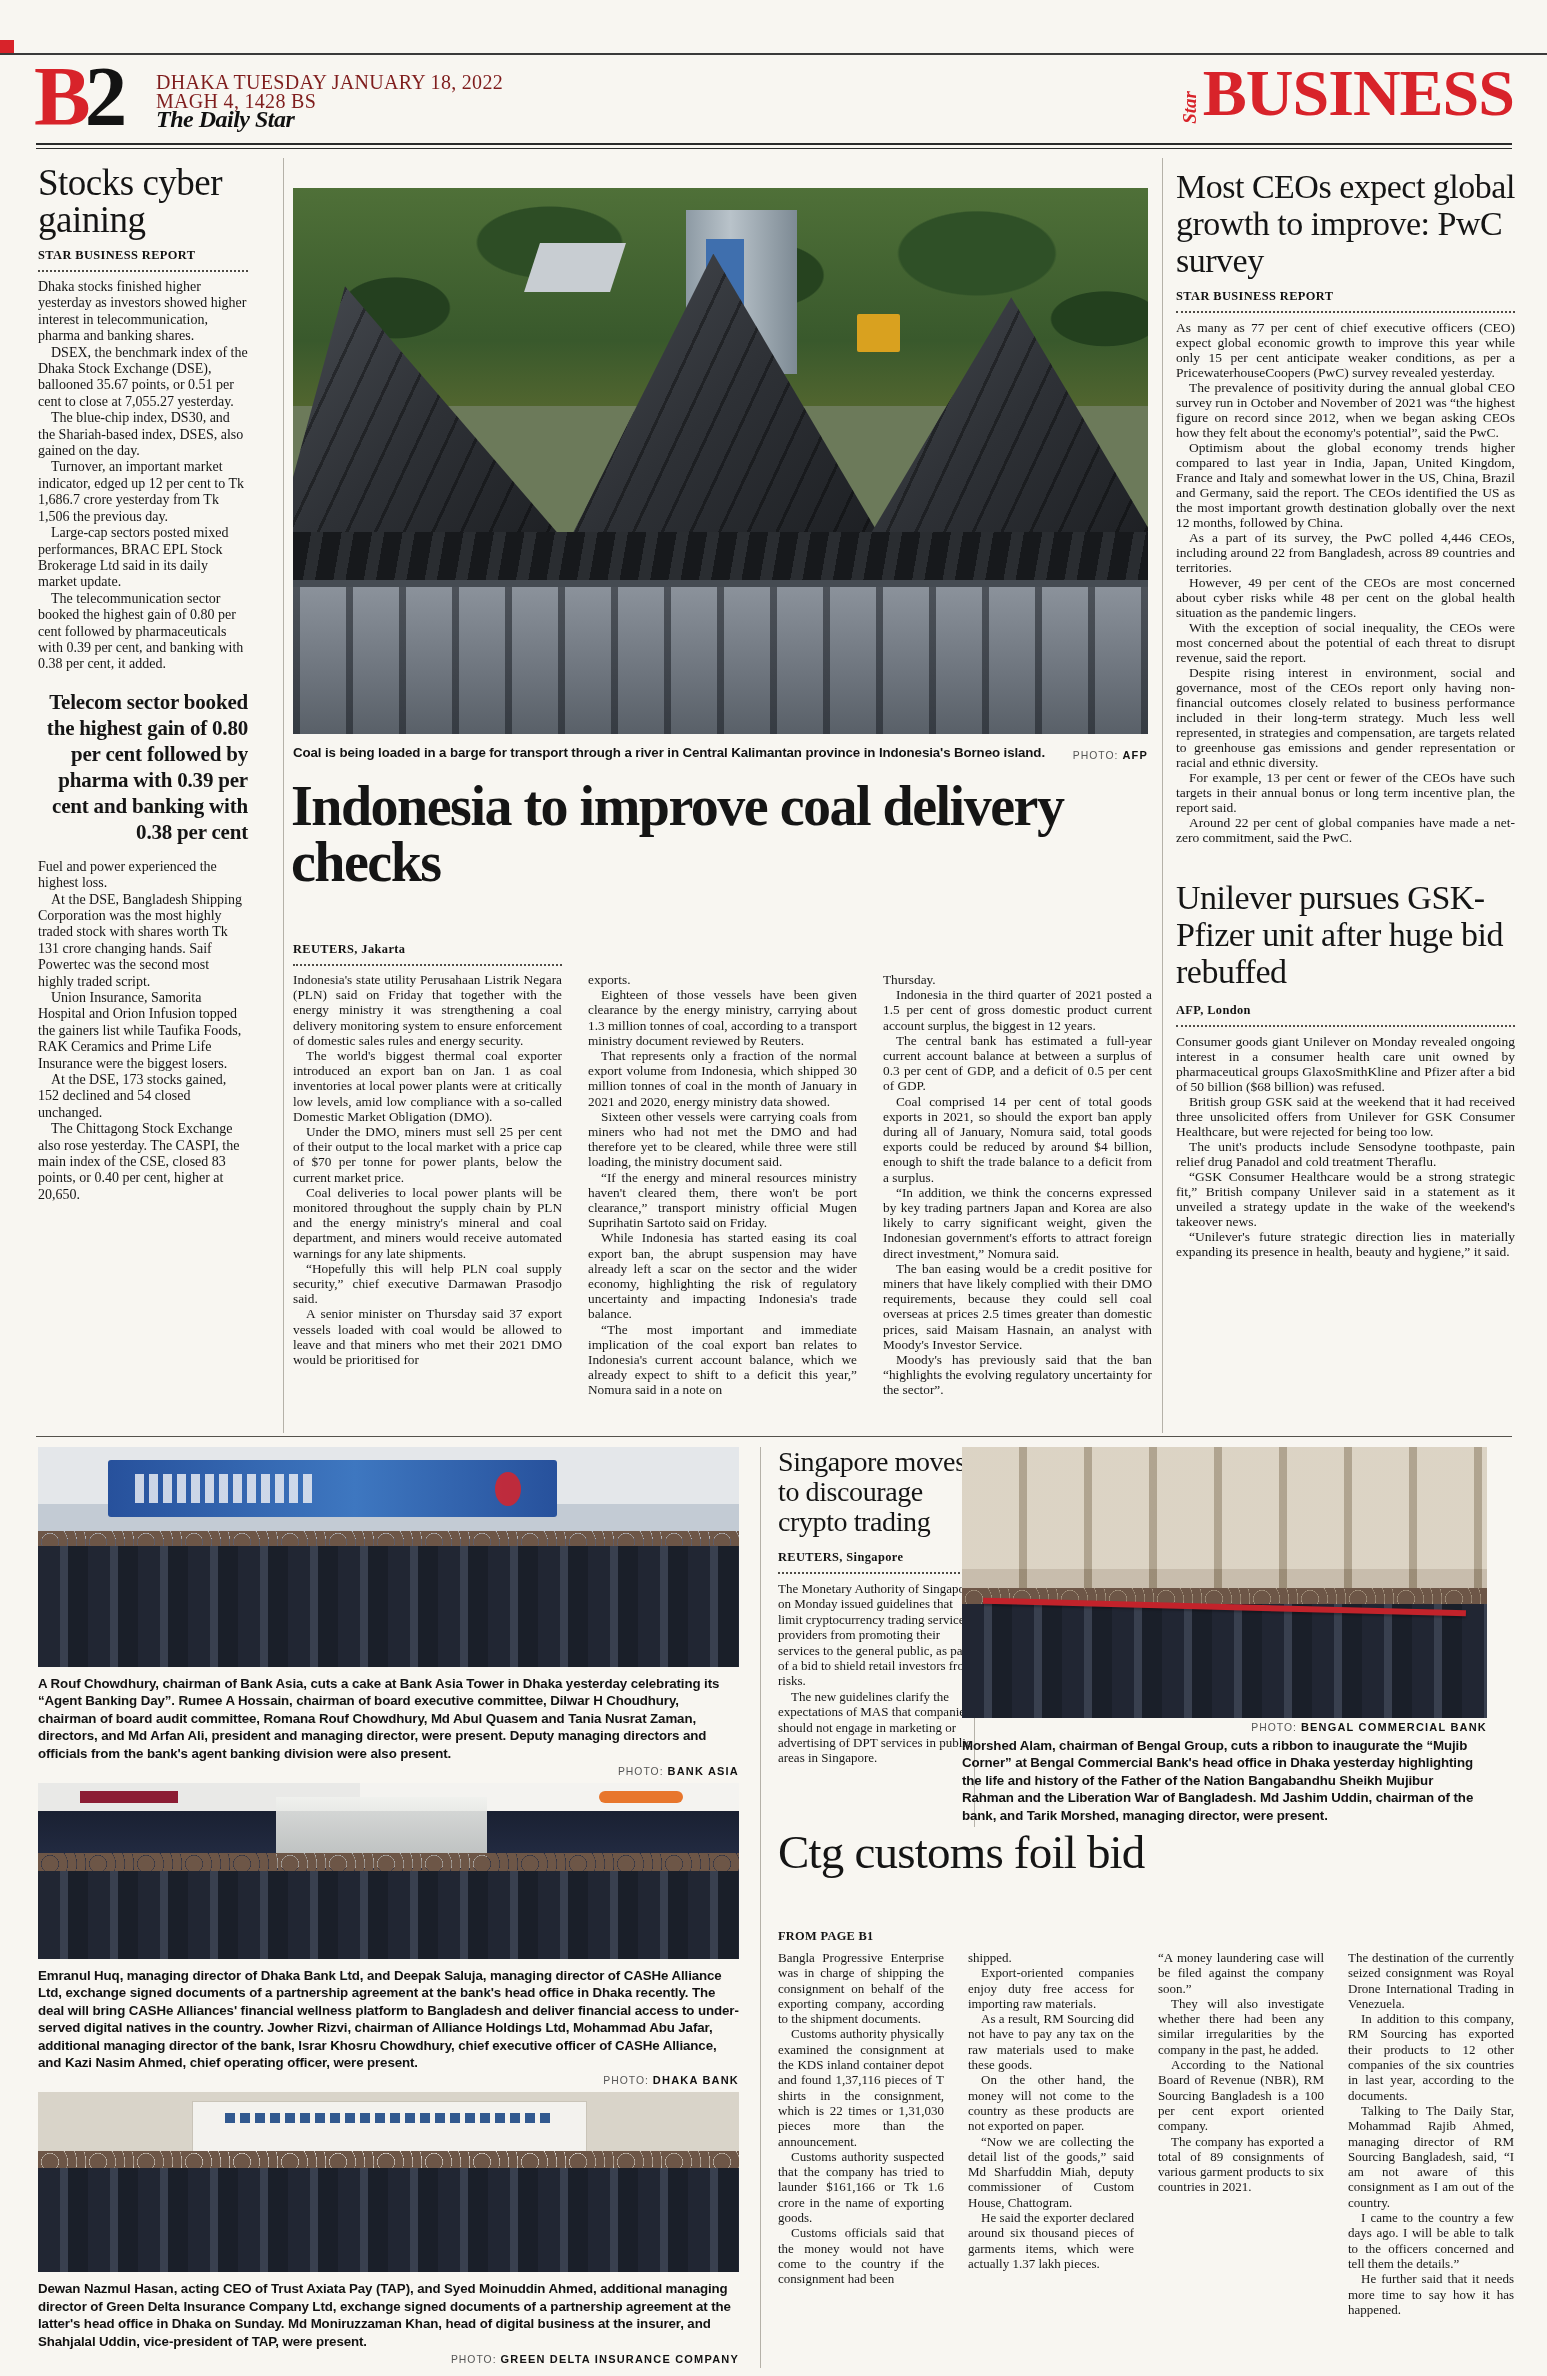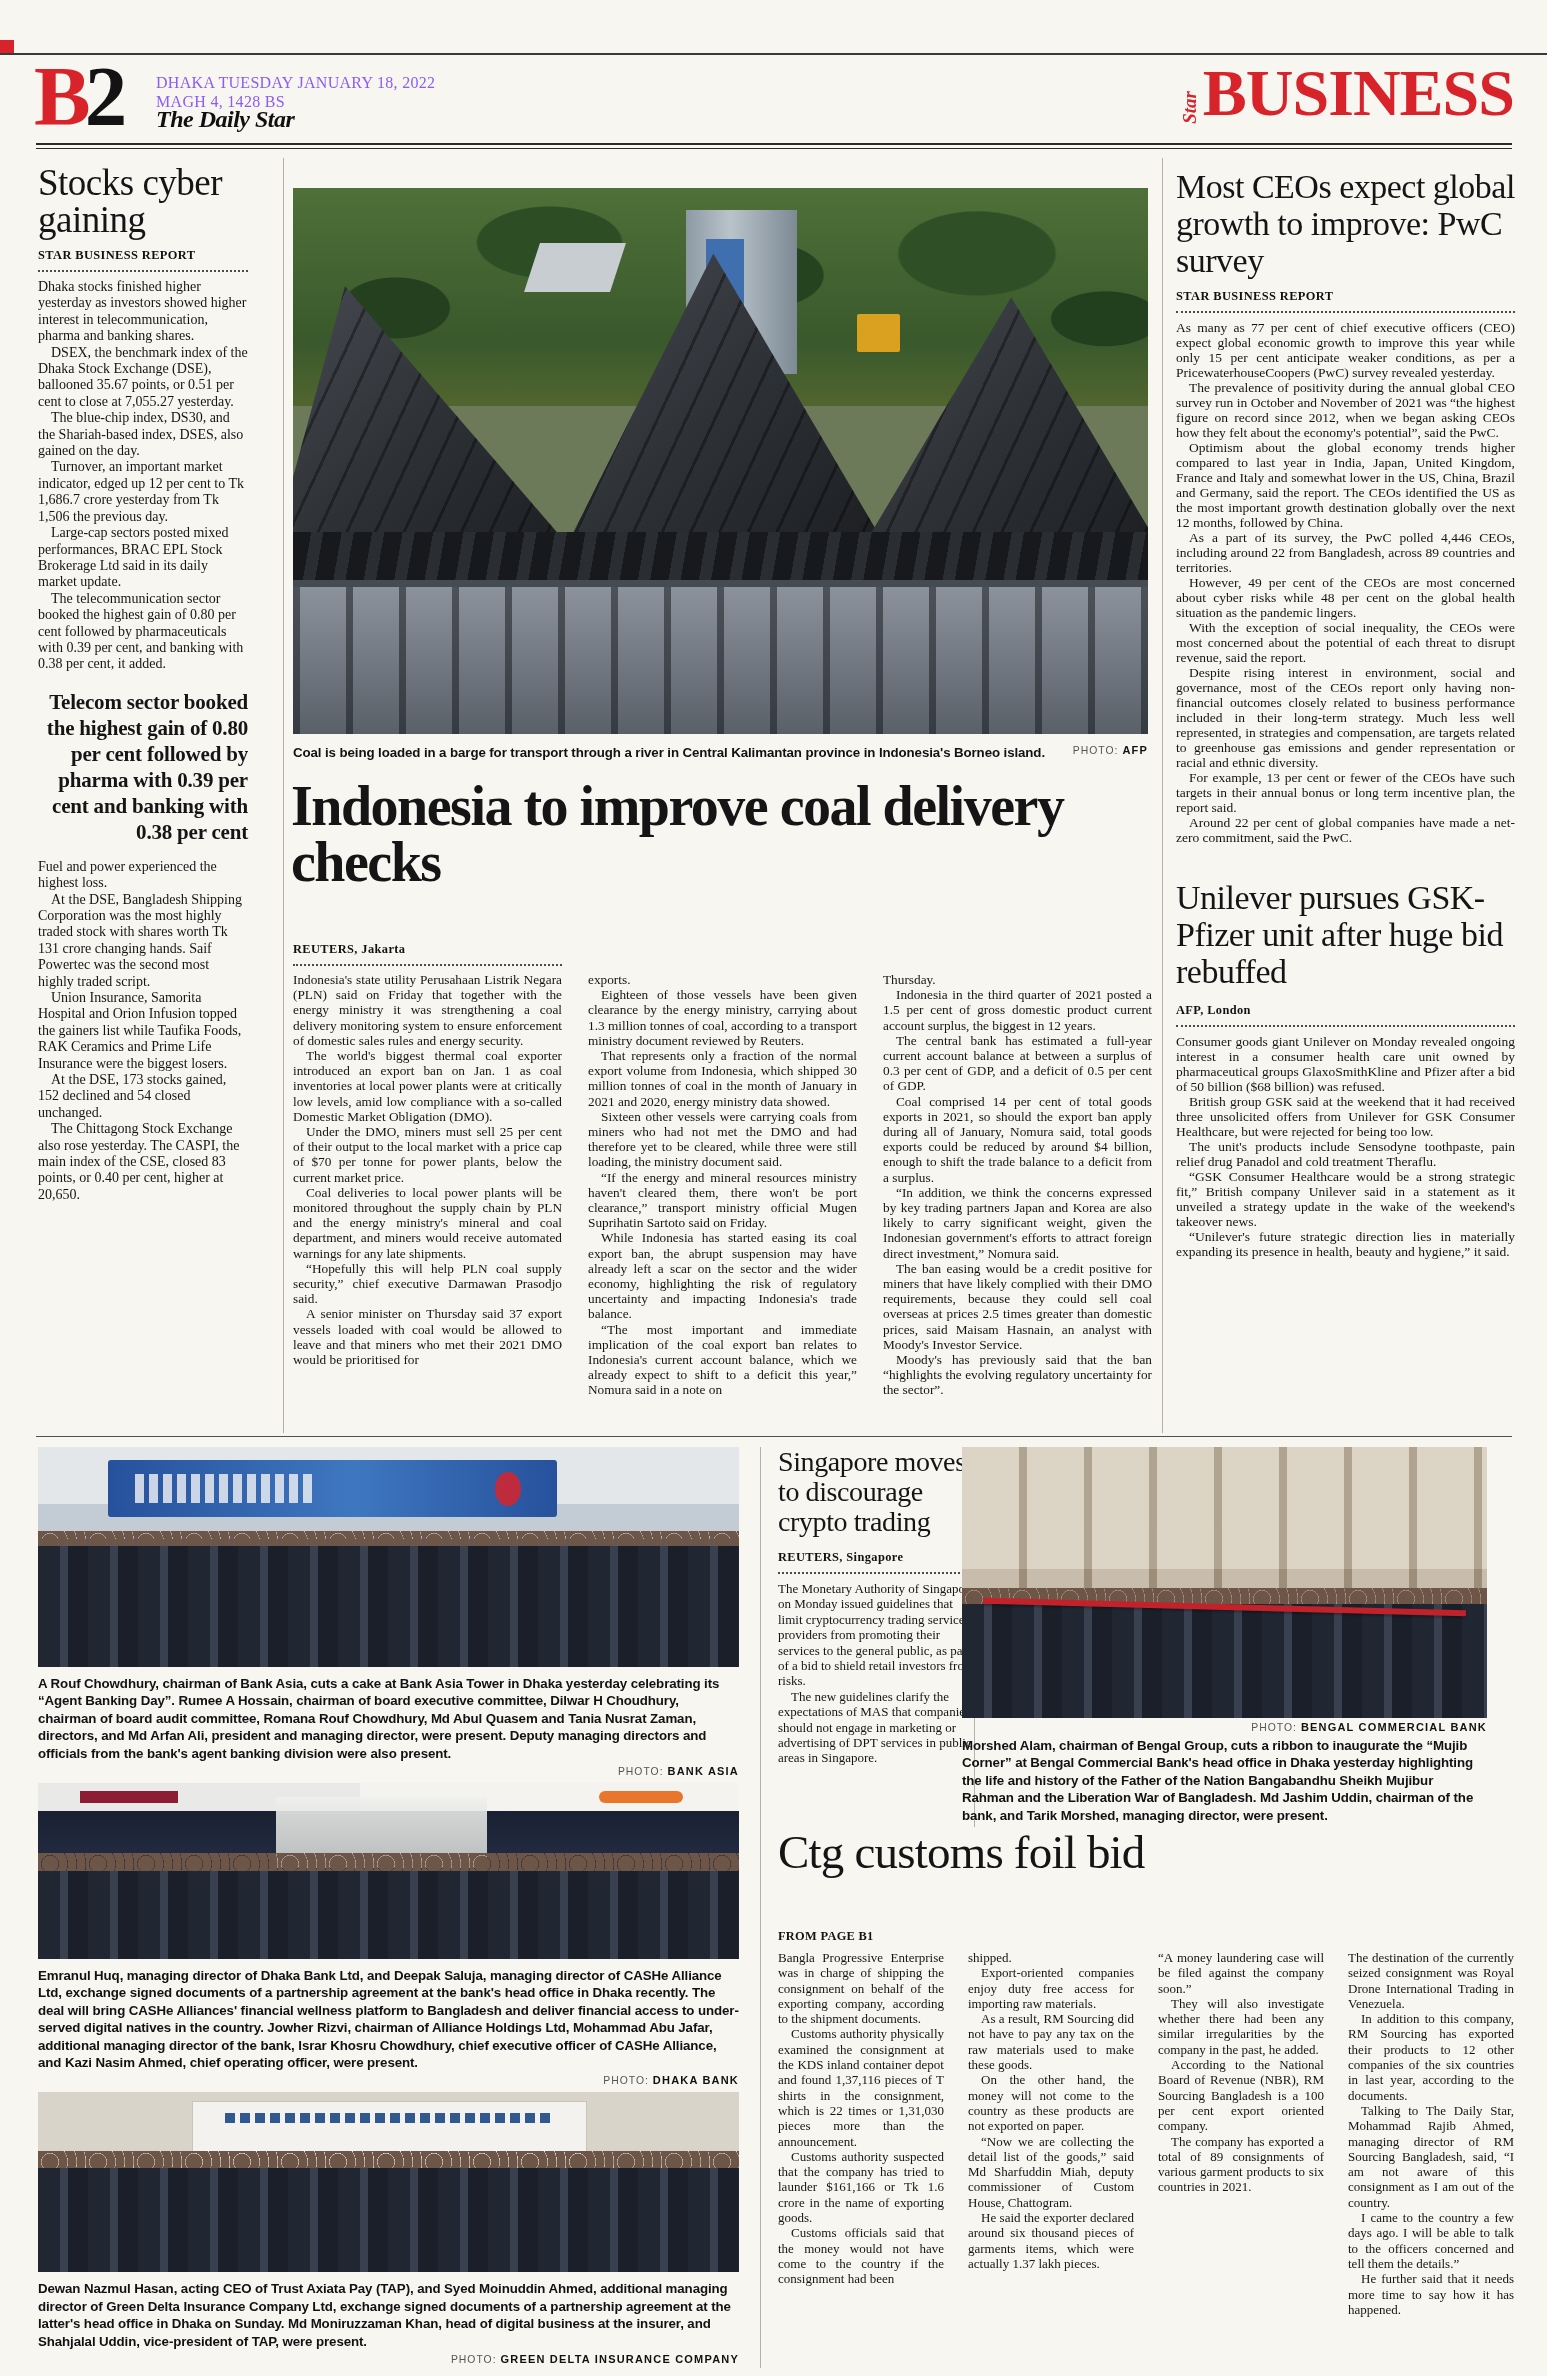--- a/index.html
+++ b/index.html
@@ -5,21 +5,21 @@
   html,body{margin:0;padding:0;background:#e8e6e0;}
   .page{position:relative;width:1547px;height:2376px;background:#f8f6f1;margin:0 auto;
         font-family:"Liberation Serif",serif;color:#151515;overflow:hidden;}
   .abs{position:absolute;}
   
   .corner-mark{left:0;top:40px;width:14px;height:13px;background:#d8232a;}
   .rule-top{left:0;top:53px;width:1547px;height:2px;background:#3a3a3a;}
   .b2{left:34px;top:57px;font-size:85px;line-height:79px;font-weight:bold;letter-spacing:-6px;}
   .b2 .b{color:#d8232a;}
   .b2 .two{color:#131313;}
-  .dateblock{left:156px;top:73px;font-size:16px;line-height:19px;font-weight:500;letter-spacing:0.3px;color:#8b5cf6;}
+  .dateblock{left:156px;top:73px;font-size:20px;line-height:19px;font-weight:500;letter-spacing:0.3px;color:#7f1d1d;}
   .daily-star{left:156px;top:106px;font-size:24px;font-weight:bold;font-style:italic;color:#101010;letter-spacing:-0.5px;}
   .business-wrap{right:33px;top:61px;display:flex;align-items:flex-end;}
   .star-rot{writing-mode:vertical-rl;transform:rotate(180deg);font-size:19px;font-weight:bold;font-style:italic;color:#d8232a;line-height:20px;margin-right:3px;}
   .business{font-size:66px;line-height:63px;font-weight:bold;color:#d8232a;letter-spacing:-1px;}
   .rule-double{left:36px;top:143px;width:1476px;height:3px;border-top:2px solid #2a2a2a;border-bottom:1px solid #2a2a2a;}
   
   .vrule{width:1px;background:#b5b1a8;}
   .hrule-mid{left:36px;top:1436px;width:1476px;height:1px;background:#55524c;}
   
   .byline{font-size:12.4px;font-weight:bold;letter-spacing:0.4px;color:#111;}
@@ -54,21 +54,21 @@
        linear-gradient(135deg,#494d53 0%,#2e3136 45%,#16181b 100%);}
   .p1{left:-4%;top:18%;width:42%;height:58%;clip-path:polygon(0 100%,24% 0,100% 100%);}
   .p2{left:28%;top:12%;width:46%;height:66%;clip-path:polygon(0 100%,46% 0,100% 100%);}
   .p3{left:62%;top:20%;width:44%;height:58%;clip-path:polygon(0 100%,50% 0,100% 100%);}
   .ph-barge{position:absolute;left:0;bottom:0;width:100%;height:27%;
      background:
        repeating-linear-gradient(90deg,rgba(25,29,35,.55) 0 7px,transparent 7px 53px),
        linear-gradient(#8b929b,#6d747d 60%,#596068);border-top:7px solid #454b52;}
   .ph-coalrow{position:absolute;left:0;bottom:24%;width:100%;height:13%;
      background:repeating-linear-gradient(100deg,#17191c 0 18px,#2a2d31 18px 30px);}
-  .main-caption{left:293px;top:744px;width:855px;display:flex;justify-content:space-between;align-items:flex-start;gap:18px;}
+  .main-caption{left:293px;top:744px;width:855px;display:flex;justify-content:space-between;align-items:flex-end;gap:18px;}
   .coal-head{left:291px;top:778px;width:822px;font-size:56px;line-height:56px;font-weight:bold;letter-spacing:-1.5px;}
   .coal-byline{left:293px;top:939px;width:269px;}
   .coal-col{top:972px;width:269px;height:453px;font-size:13.3px;line-height:15.2px;text-align:justify;overflow:hidden;}
   .c1{left:293px;} .c2{left:588px;} .c3{left:883px;}
   
   .right-col{left:1176px;top:160px;width:339px;}
   .right-col h2{margin:8px 0 10px 0;font-size:34px;line-height:37px;font-weight:500;letter-spacing:-0.5px;}
   .right-col .body{font-size:13.5px;line-height:15px;text-align:justify;}
   .uni-gap{height:26px;}
   

